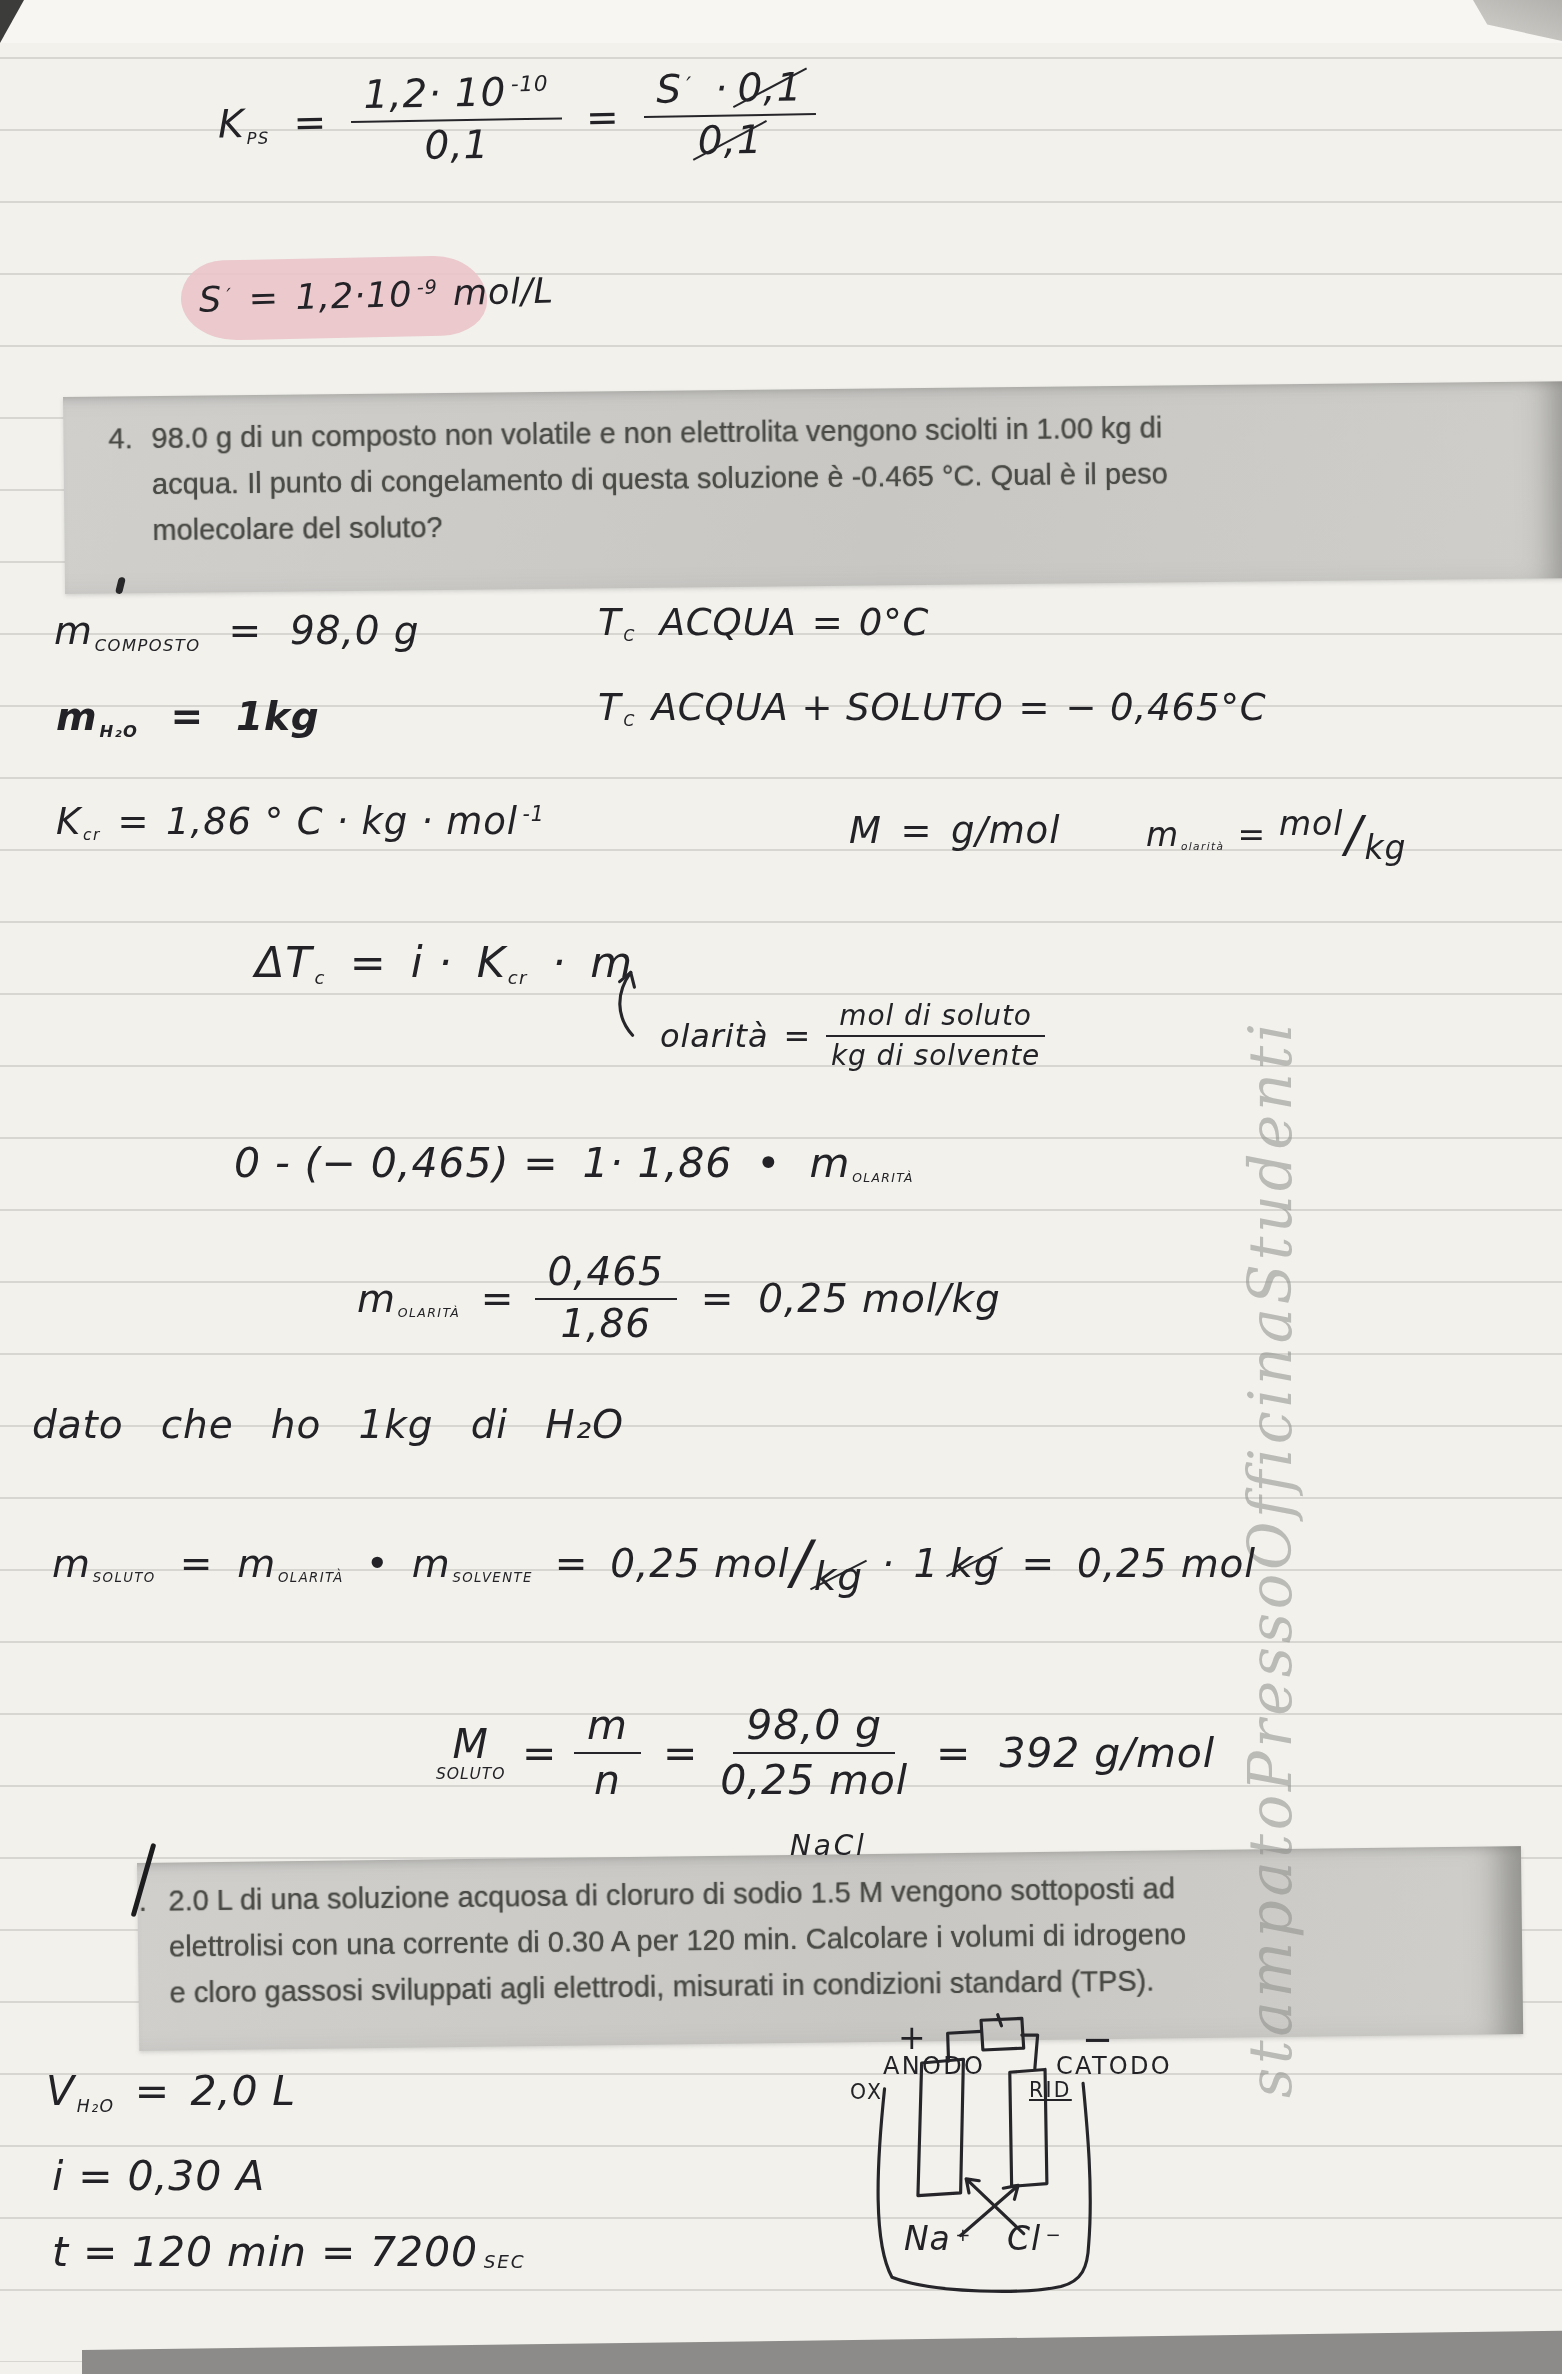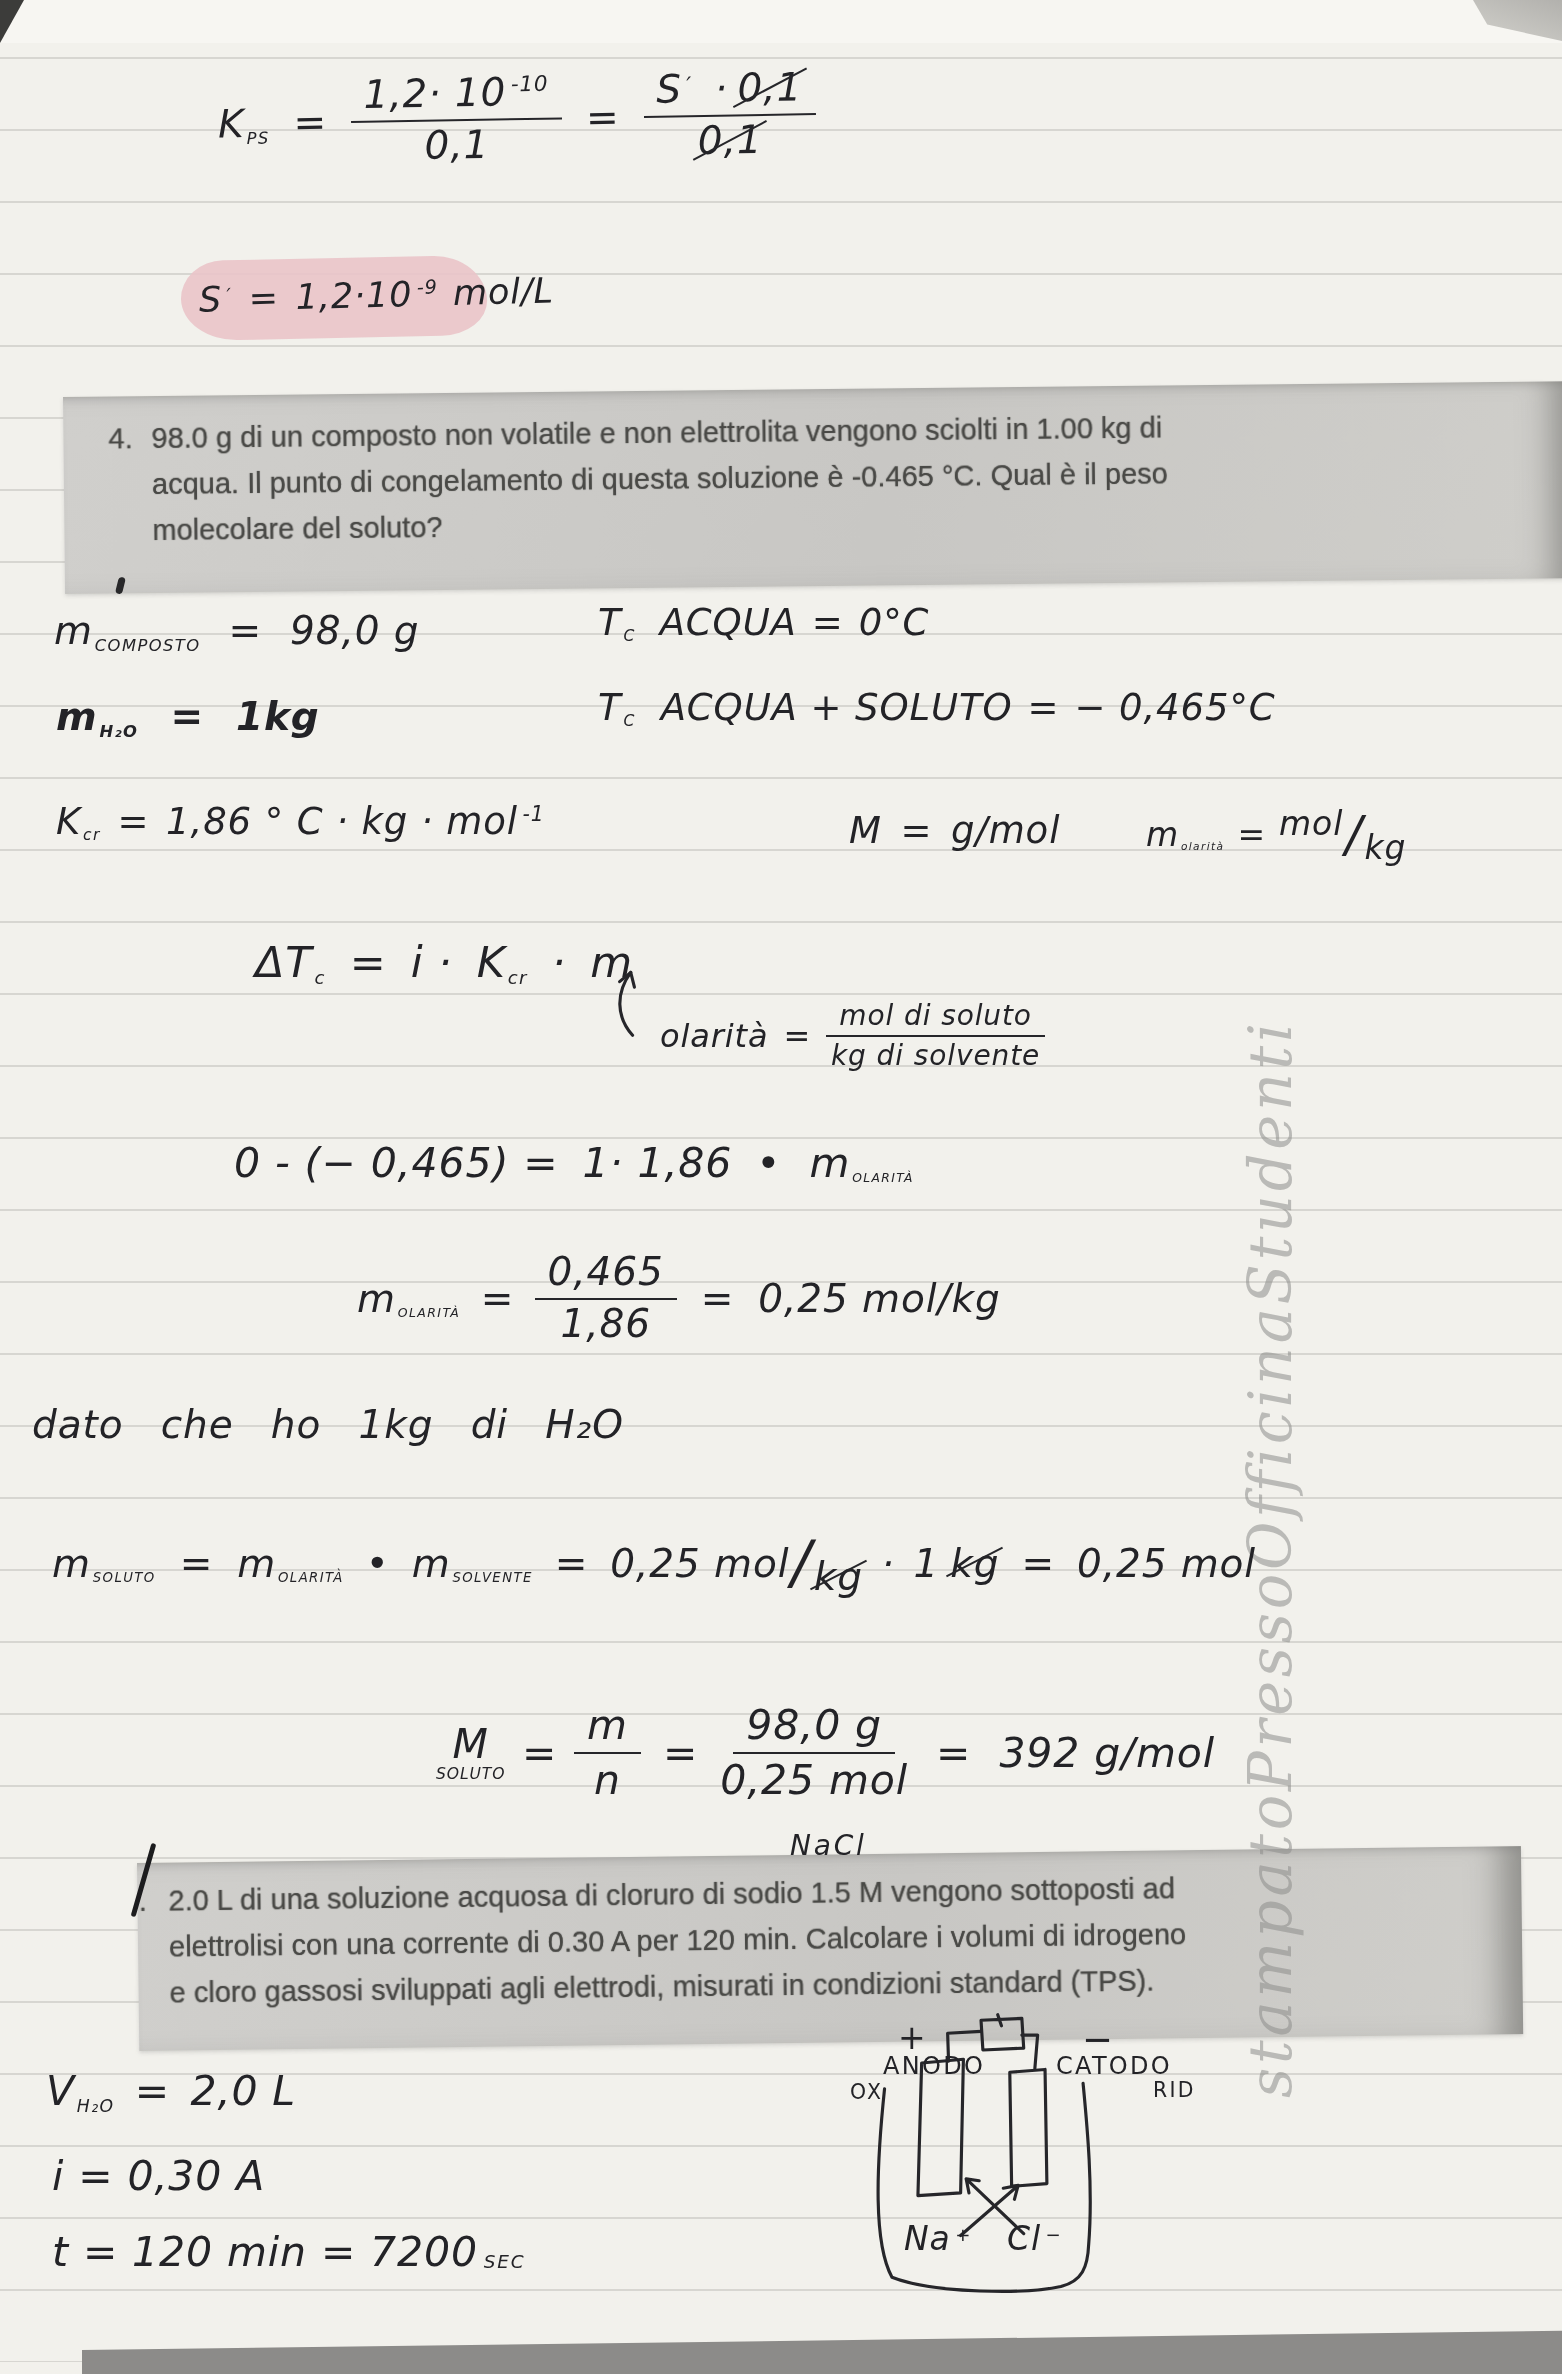--- a/index.html
+++ b/index.html
@@ -110,21 +110,21 @@
     <span style="margin:0 15px">=</span>
     <span>0°C</span>
   </div>
   <div class="abs hw row" style="left:56px;top:694px;font-size:39px;font-weight:bold;">
     <span><span>m</span><span class="hs">H₂O</span></span>
     <span style="margin:0 32px">=</span>
     <span>1kg</span>
   </div>
   <div class="abs hw row" style="left:598px;top:686px;font-size:37px;">
     <span><span>T</span><span class="hs">C</span></span>
-    <span style="margin-left:25px">ACQUA + SOLUTO</span>
+    <span style="margin-left:16px">ACQUA + SOLUTO</span>
     <span style="margin:0 15px">=</span>
     <span>− 0,465°C</span>
   </div>
   <div class="abs hw row" style="left:56px;top:800px;font-size:37px;">
     <span><span>K</span><span class="hs">cr</span></span>
     <span style="margin:0 16.7px">=</span>
     <span><span>1,86 ° C · kg · mol</span><span class="he">-1</span></span>
   </div>
   <div class="abs hw row" style="left:849px;top:809px;font-size:37px;">
     <span>M</span>
@@ -255,21 +255,21 @@
     <path class="ink" d="M76,84 C67,170 64,250 84,287 C130,305 230,305 266,297 C289,291 295,276 296,252 C301,190 294,120 290,78"></path>
 
     <path class="ink" d="M158,242 L220,188 M220,188 L204,191 M220,188 L216,203"></path>
     <path class="ink" d="M226,240 L164,181 M164,181 L178,183 M164,181 L167,196"></path>
   </svg>
   <div class="abs hw" style="left:898px;top:2018px;font-size:33px;">+</div>
   <div class="abs hw" style="left:1082px;top:2018px;font-size:37px;">−</div>
   <div class="abs capslabel" style="left:883px;top:2052px;">ANODO</div>
   <div class="abs capslabel" style="left:850px;top:2080px;font-size:20.4px;">OX</div>
   <div class="abs capslabel" style="left:1056px;top:2052px;text-align:right;">CATODO</div>
-  <div class="abs capslabel" style="left:1153px;top:2078px;font-size:20.4px;">RID</div>
+  <div class="abs capslabel" style="left:1029px;top:2078px;font-size:20.4px;text-decoration:underline;">RID</div>
   <div class="abs hw" style="left:904px;top:2219px;font-size:33px;">
     <span>Na</span><span class="he" style="top:-.5em">+</span>
   </div>
   <div class="abs hw" style="left:1007px;top:2219px;font-size:33px;">
     <span>Cl</span><span class="he" style="top:-.5em">−</span>
   </div>
 
 </div>
 
 

